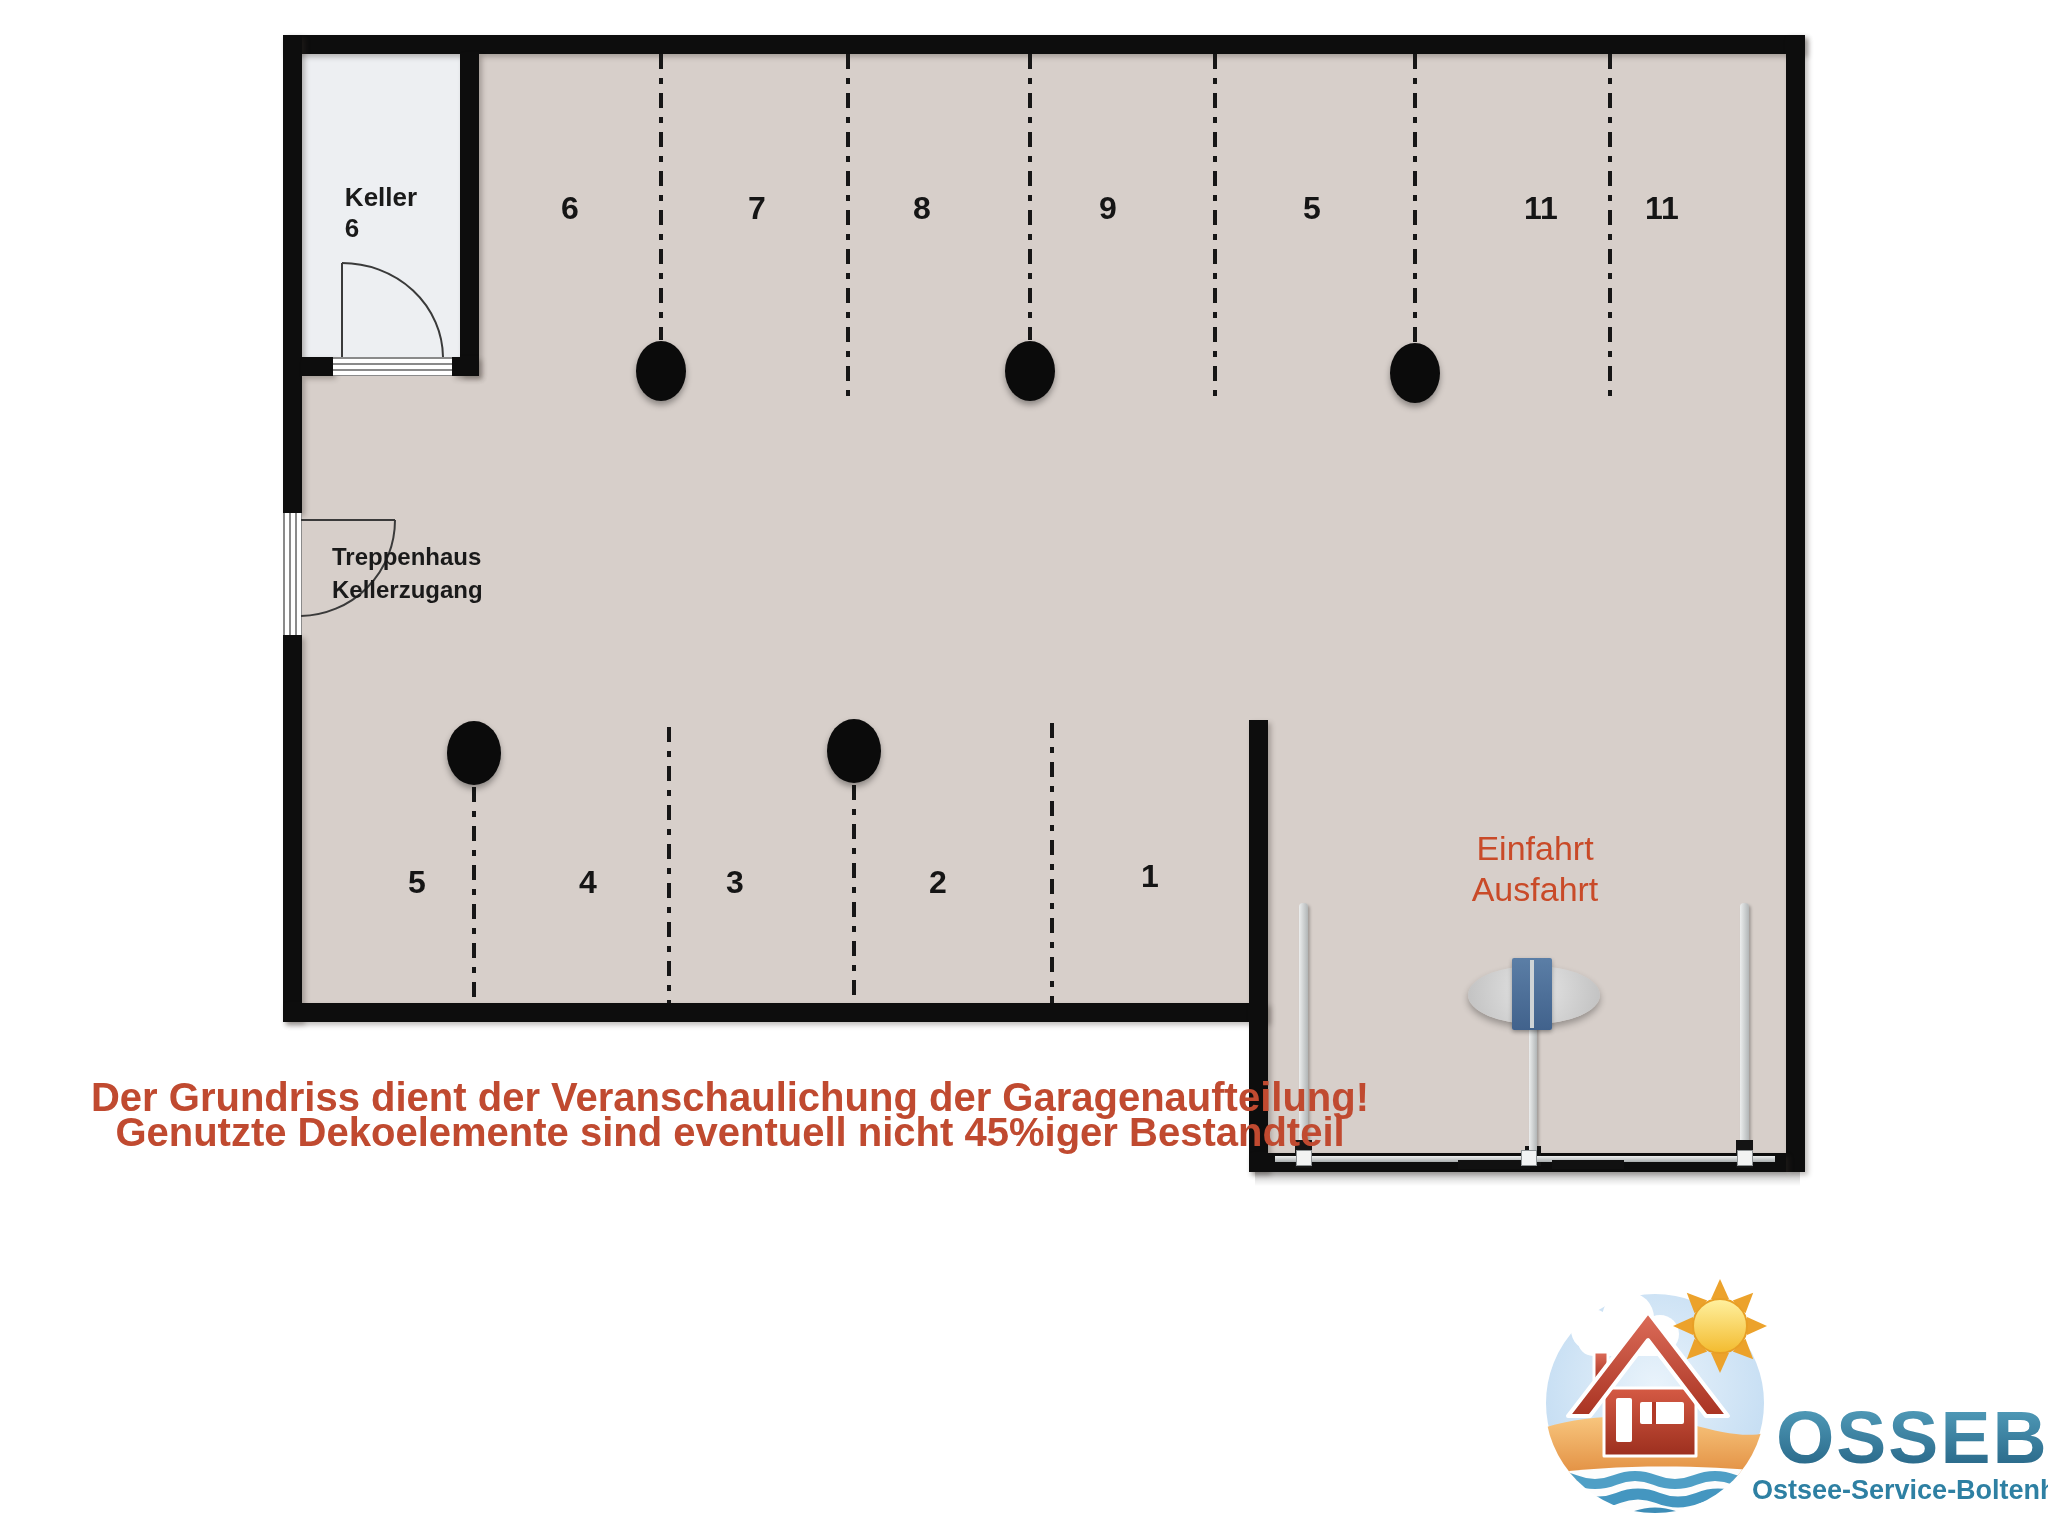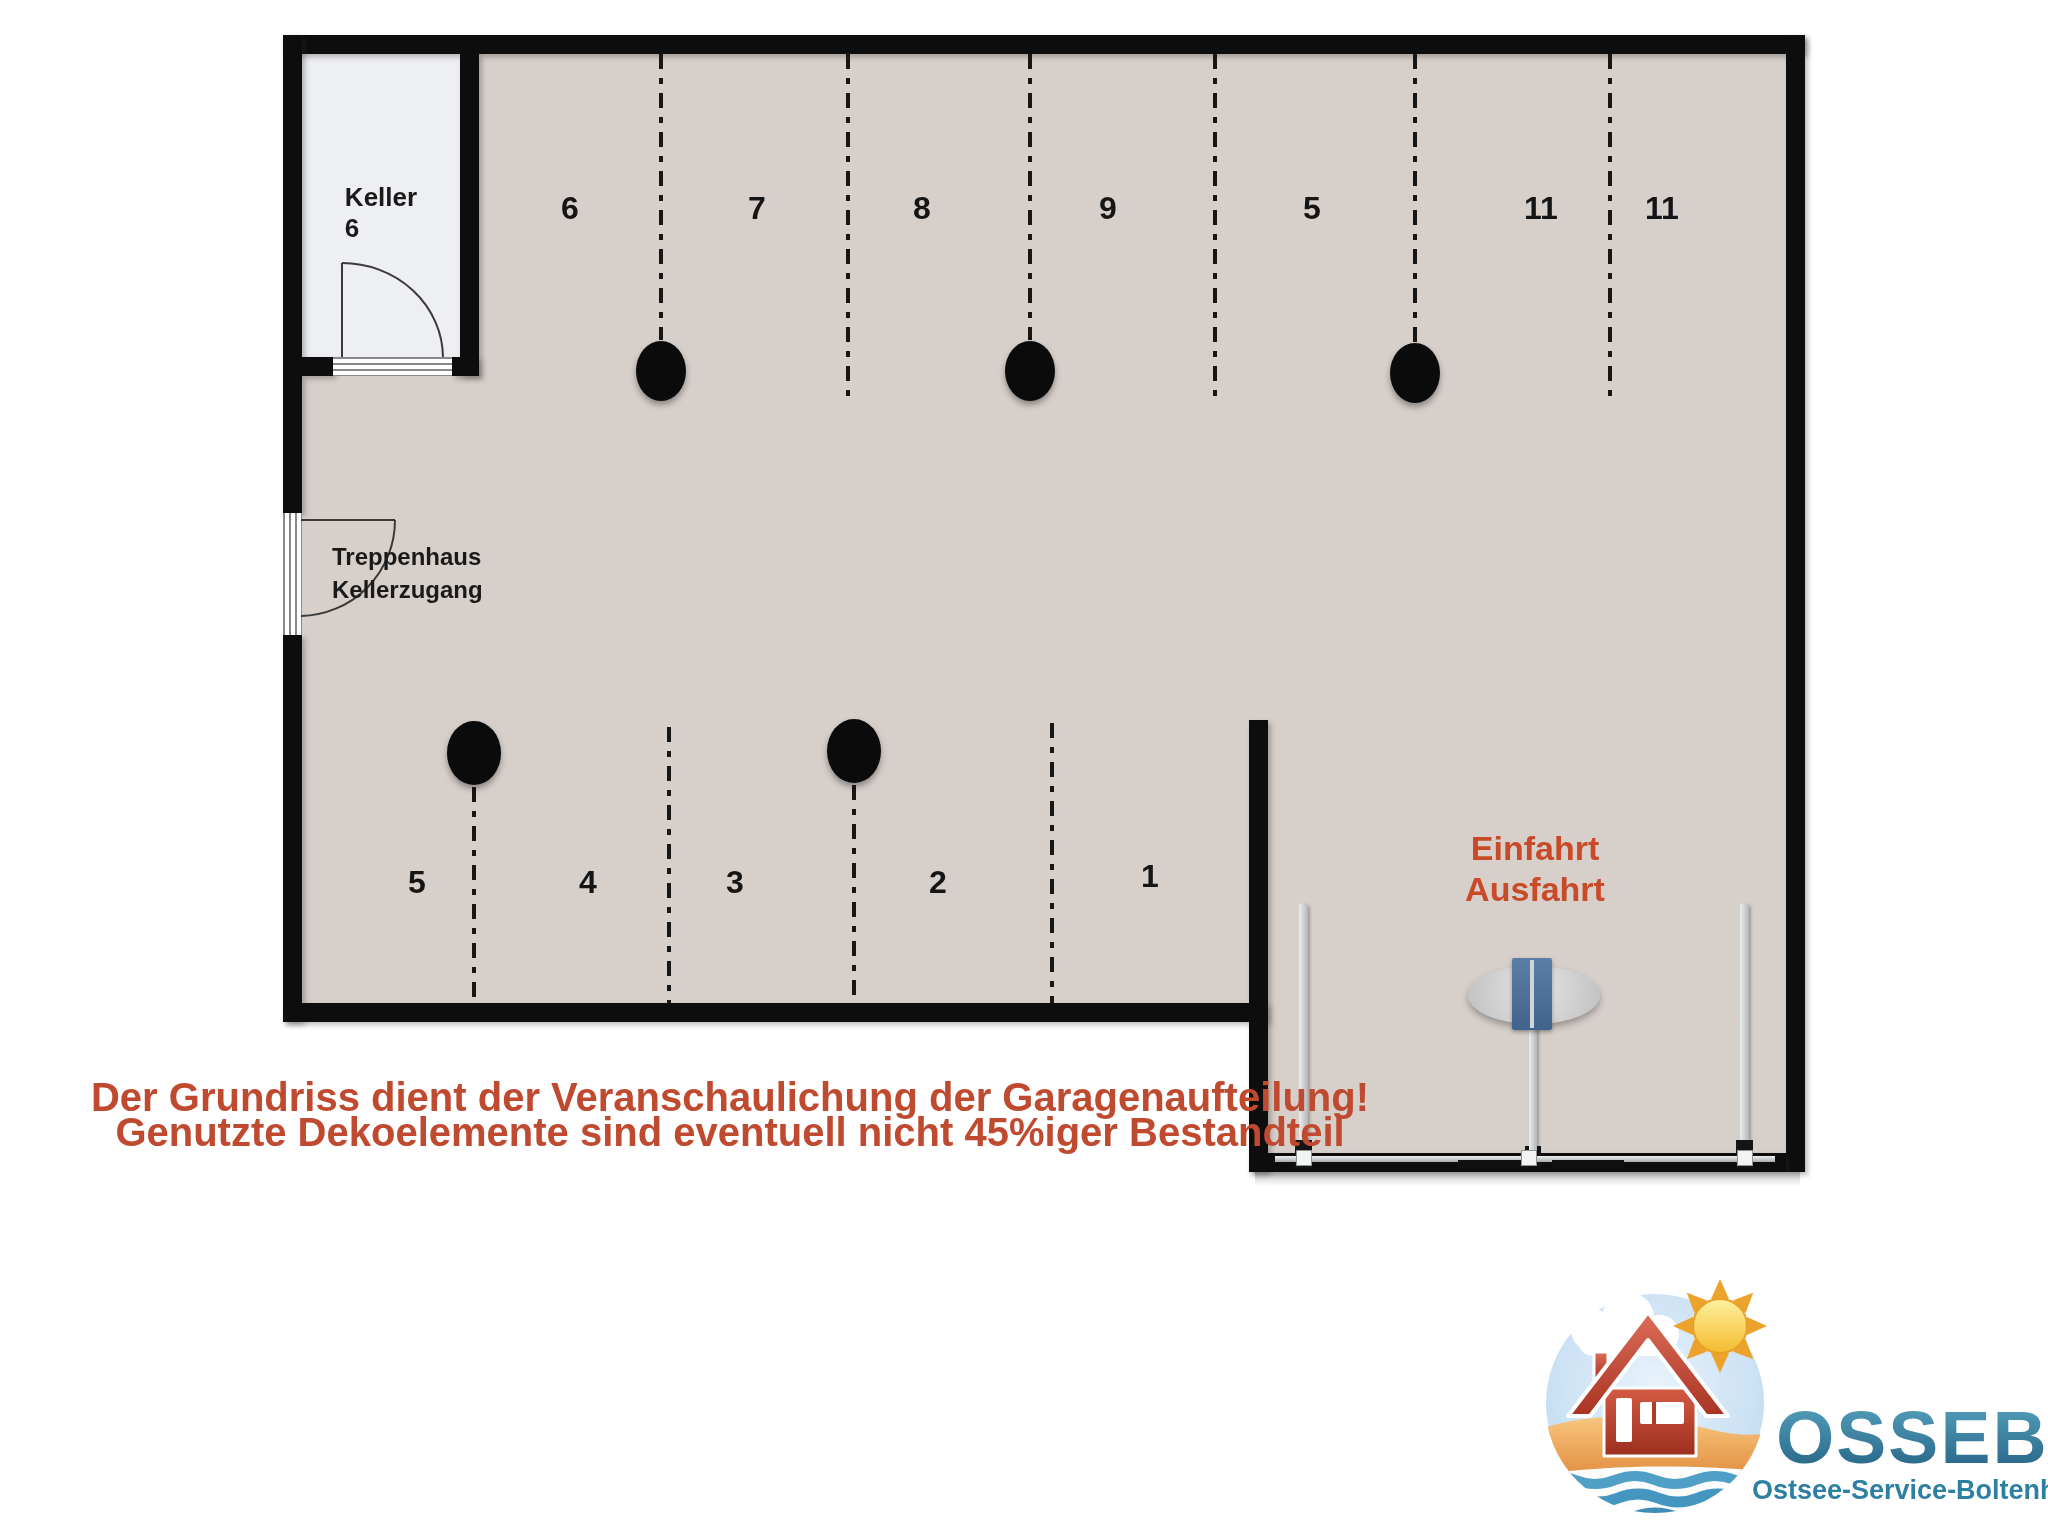--- a/index.html
+++ b/index.html
@@ -21,21 +21,21 @@
   .num{position:absolute;transform:translate(-50%,-50%);
     font-weight:bold;font-size:32px;color:#151515;}
 
   .keller-label{position:absolute;left:381px;top:182px;transform:translateX(-50%);
     font-weight:bold;font-size:26px;line-height:31px;color:#1a1a1a;}
 
   .stairs-label{position:absolute;left:332px;top:540px;
     font-weight:bold;font-size:24px;line-height:33px;color:#1a1a1a;}
 
   .entrance-label{position:absolute;left:1535px;top:828px;transform:translateX(-50%);
-    text-align:center;font-weight:bold;font-size:34px;line-height:41px;color:#c94a28;}
+    text-align:center;font-weight:normal;font-size:34px;line-height:41px;color:#c94a28;}
 
   .disclaimer{position:absolute;left:730px;top:1080px;transform:translateX(-50%);
     text-align:center;font-weight:bold;font-size:40px;line-height:35px;
     color:#c04a30;white-space:nowrap;}
 
   .doorband-h{position:absolute;background:#ffffff;
     background-image:repeating-linear-gradient(to bottom,#8a8a8a 0 2px,transparent 2px 6px);}
   .doorband-v{position:absolute;background:#ffffff;
     background-image:repeating-linear-gradient(to right,#8a8a8a 0 2px,transparent 2px 6px);}
 

